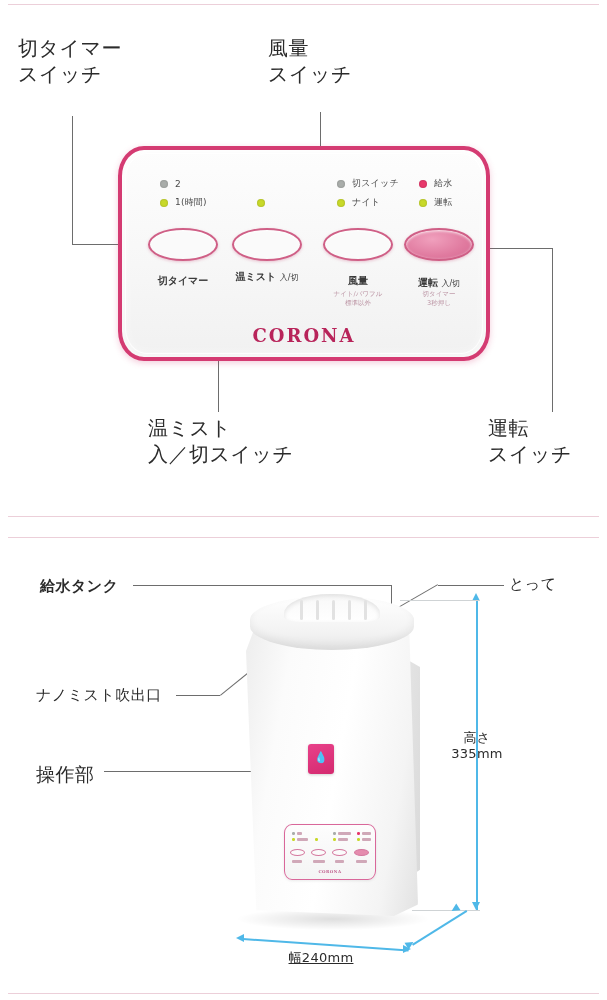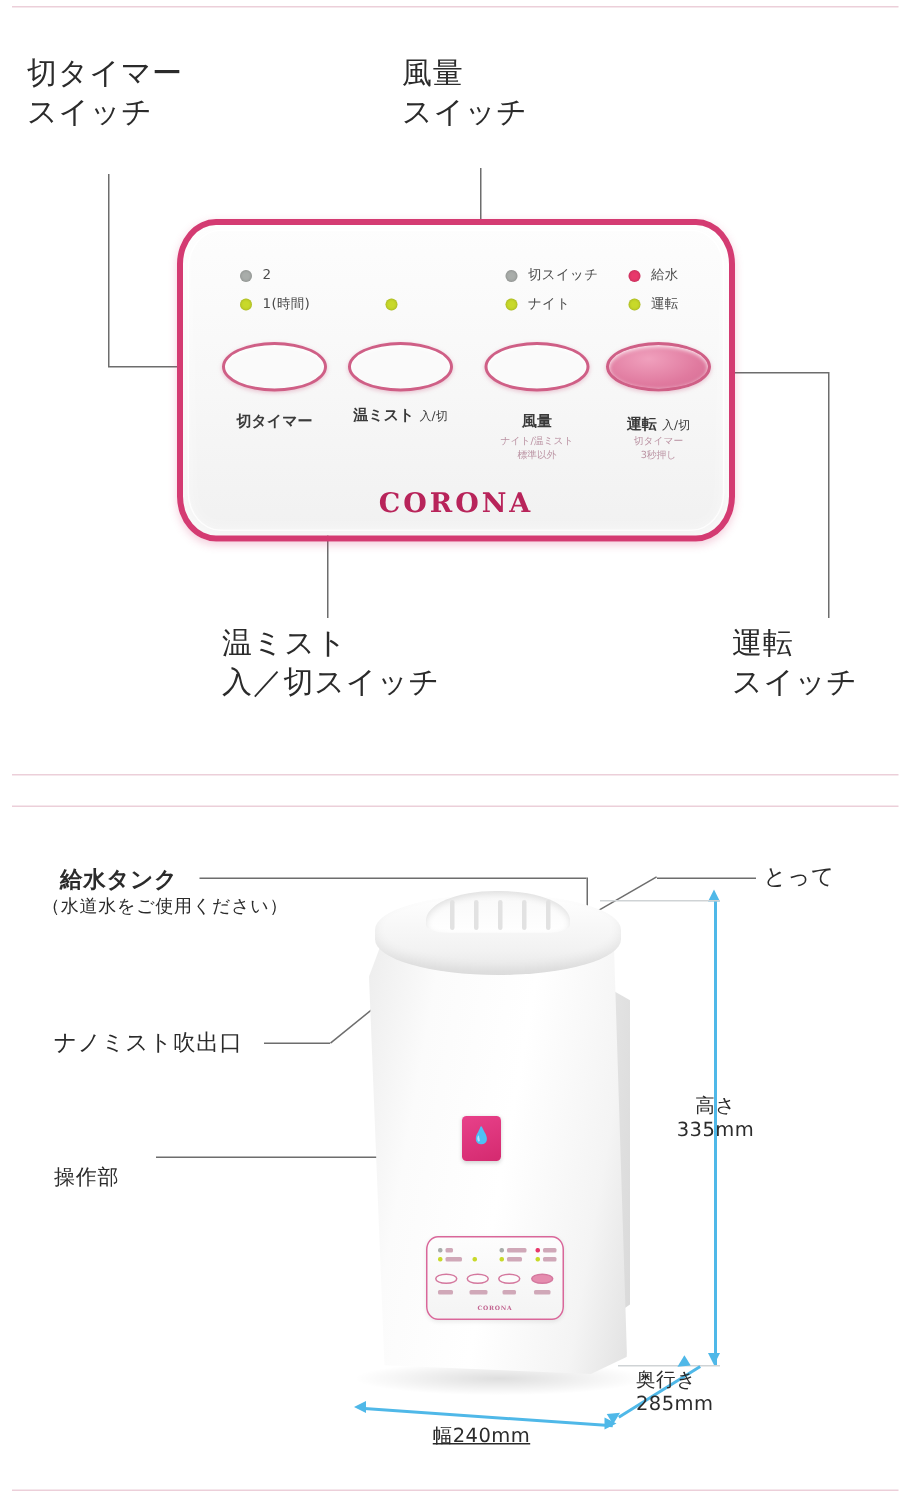--- a/index.html
+++ b/index.html
@@ -277,48 +277,47 @@
       <div class="btn" style="left:110px; top:78px;"></div>
       <div class="btn-cap" style="left:84px; top:120px; width:122px;">
         <span>温ミスト</span>
         <span class="small">入/切</span>
       </div>
 
       <div class="btn" style="left:201px; top:78px;"></div>
       <div class="btn-cap" style="left:181px; top:124px; width:110px;">
         <span>風量</span>
       </div>
-      <div class="btn-sub" style="left:181px; top:140px; width:110px;">ナイト/温ミスト
+      <div class="btn-sub" style="left:181px; top:140px; width:110px;">ナイト/パワフル
 標準以外</div>
 
       <div class="btn filled" style="left:282px; top:78px;"></div>
       <div class="btn-cap" style="left:258px; top:126px; width:118px;">
         <span>運転</span>
         <span class="small">入/切</span>
       </div>
       <div class="btn-sub" style="left:258px; top:140px; width:118px;">切タイマー
 3秒押し</div>
 
       <div class="corona" style="top:175px;">CORONA</div>
     </div>
   </div>
 
   <div id="product-section">
 
     <div class="callout" style="left:40px; top:32px; font-size:15px; font-weight:bold;">給水タンク</div>
-    <div class="callout" style="left:28px; top:52px; font-size:12px;">（水道水をご使用ください）</div>
     <div class="ln lnh" style="left:133px; top:40px; width:258px;"></div>
     <div class="ln lnv" style="left:391px; top:40px; height:28px;"></div>
 
     <div class="callout" style="left:36px; top:141px; font-size:15px;">ナノミスト吹出口</div>
     <div class="ln lnh" style="left:176px; top:150px; width:44px;"></div>
 
     <div class="ln-diag" style="left:220px; top:150px; width:108px; transform: rotate(-39deg);"></div>
 
-    <div class="callout" style="left:36px; top:232px; font-size:14px;">操作部</div>
+    <div class="callout" style="left:36px; top:217px; font-size:19px;">操作部</div>
     <div class="ln lnh" style="left:104px; top:226px; width:166px;"></div>
 
     <div class="callout" style="left:509px; top:30px; font-size:15px;">とって</div>
     <div class="ln lnh" style="left:438px; top:40px; width:66px;"></div>
     <div class="ln-diag" style="left:438px; top:40px; width:54px; transform: rotate(150deg);"></div>
 
     <div class="unit-wrap">
       <div class="unit-shadow"></div>
       <div class="unit-side"></div>
       <div class="unit-body">
@@ -377,17 +376,15 @@
     <div class="dim-leader" style="left:412px; top:365px; width:68px; height:1px; background:#cfd3d5;"></div>
 
     <div class="dim dim-h" style="left:243px; top:393px; width:166px; transform: rotate(4deg); transform-origin:0 0;"></div>
     <div class="arrow arrow-left" style="left:236px; top:389px;"></div>
     <div class="arrow arrow-right" style="left:403px; top:400px;"></div>
     <div class="dim-label" style="left:256px; top:405px; width:130px;text-decoration:underline;">幅240mm</div>
 
     <div class="dim-diag" style="left:412px; top:399px; width:64px; transform: rotate(-32deg);"></div>
     <div class="arrow arrow-right" style="left:406px; top:395px; transform: rotate(-32deg);"></div>
     <div class="arrow arrow-left" style="left:451px; top:360px; transform: rotate(-32deg);"></div>
-    <div class="dim-label" style="left:424px; top:368px; width:96px; text-align:left;">奥行き
-285mm</div>
   </div>
 
 </div>
 
 </body></html>

